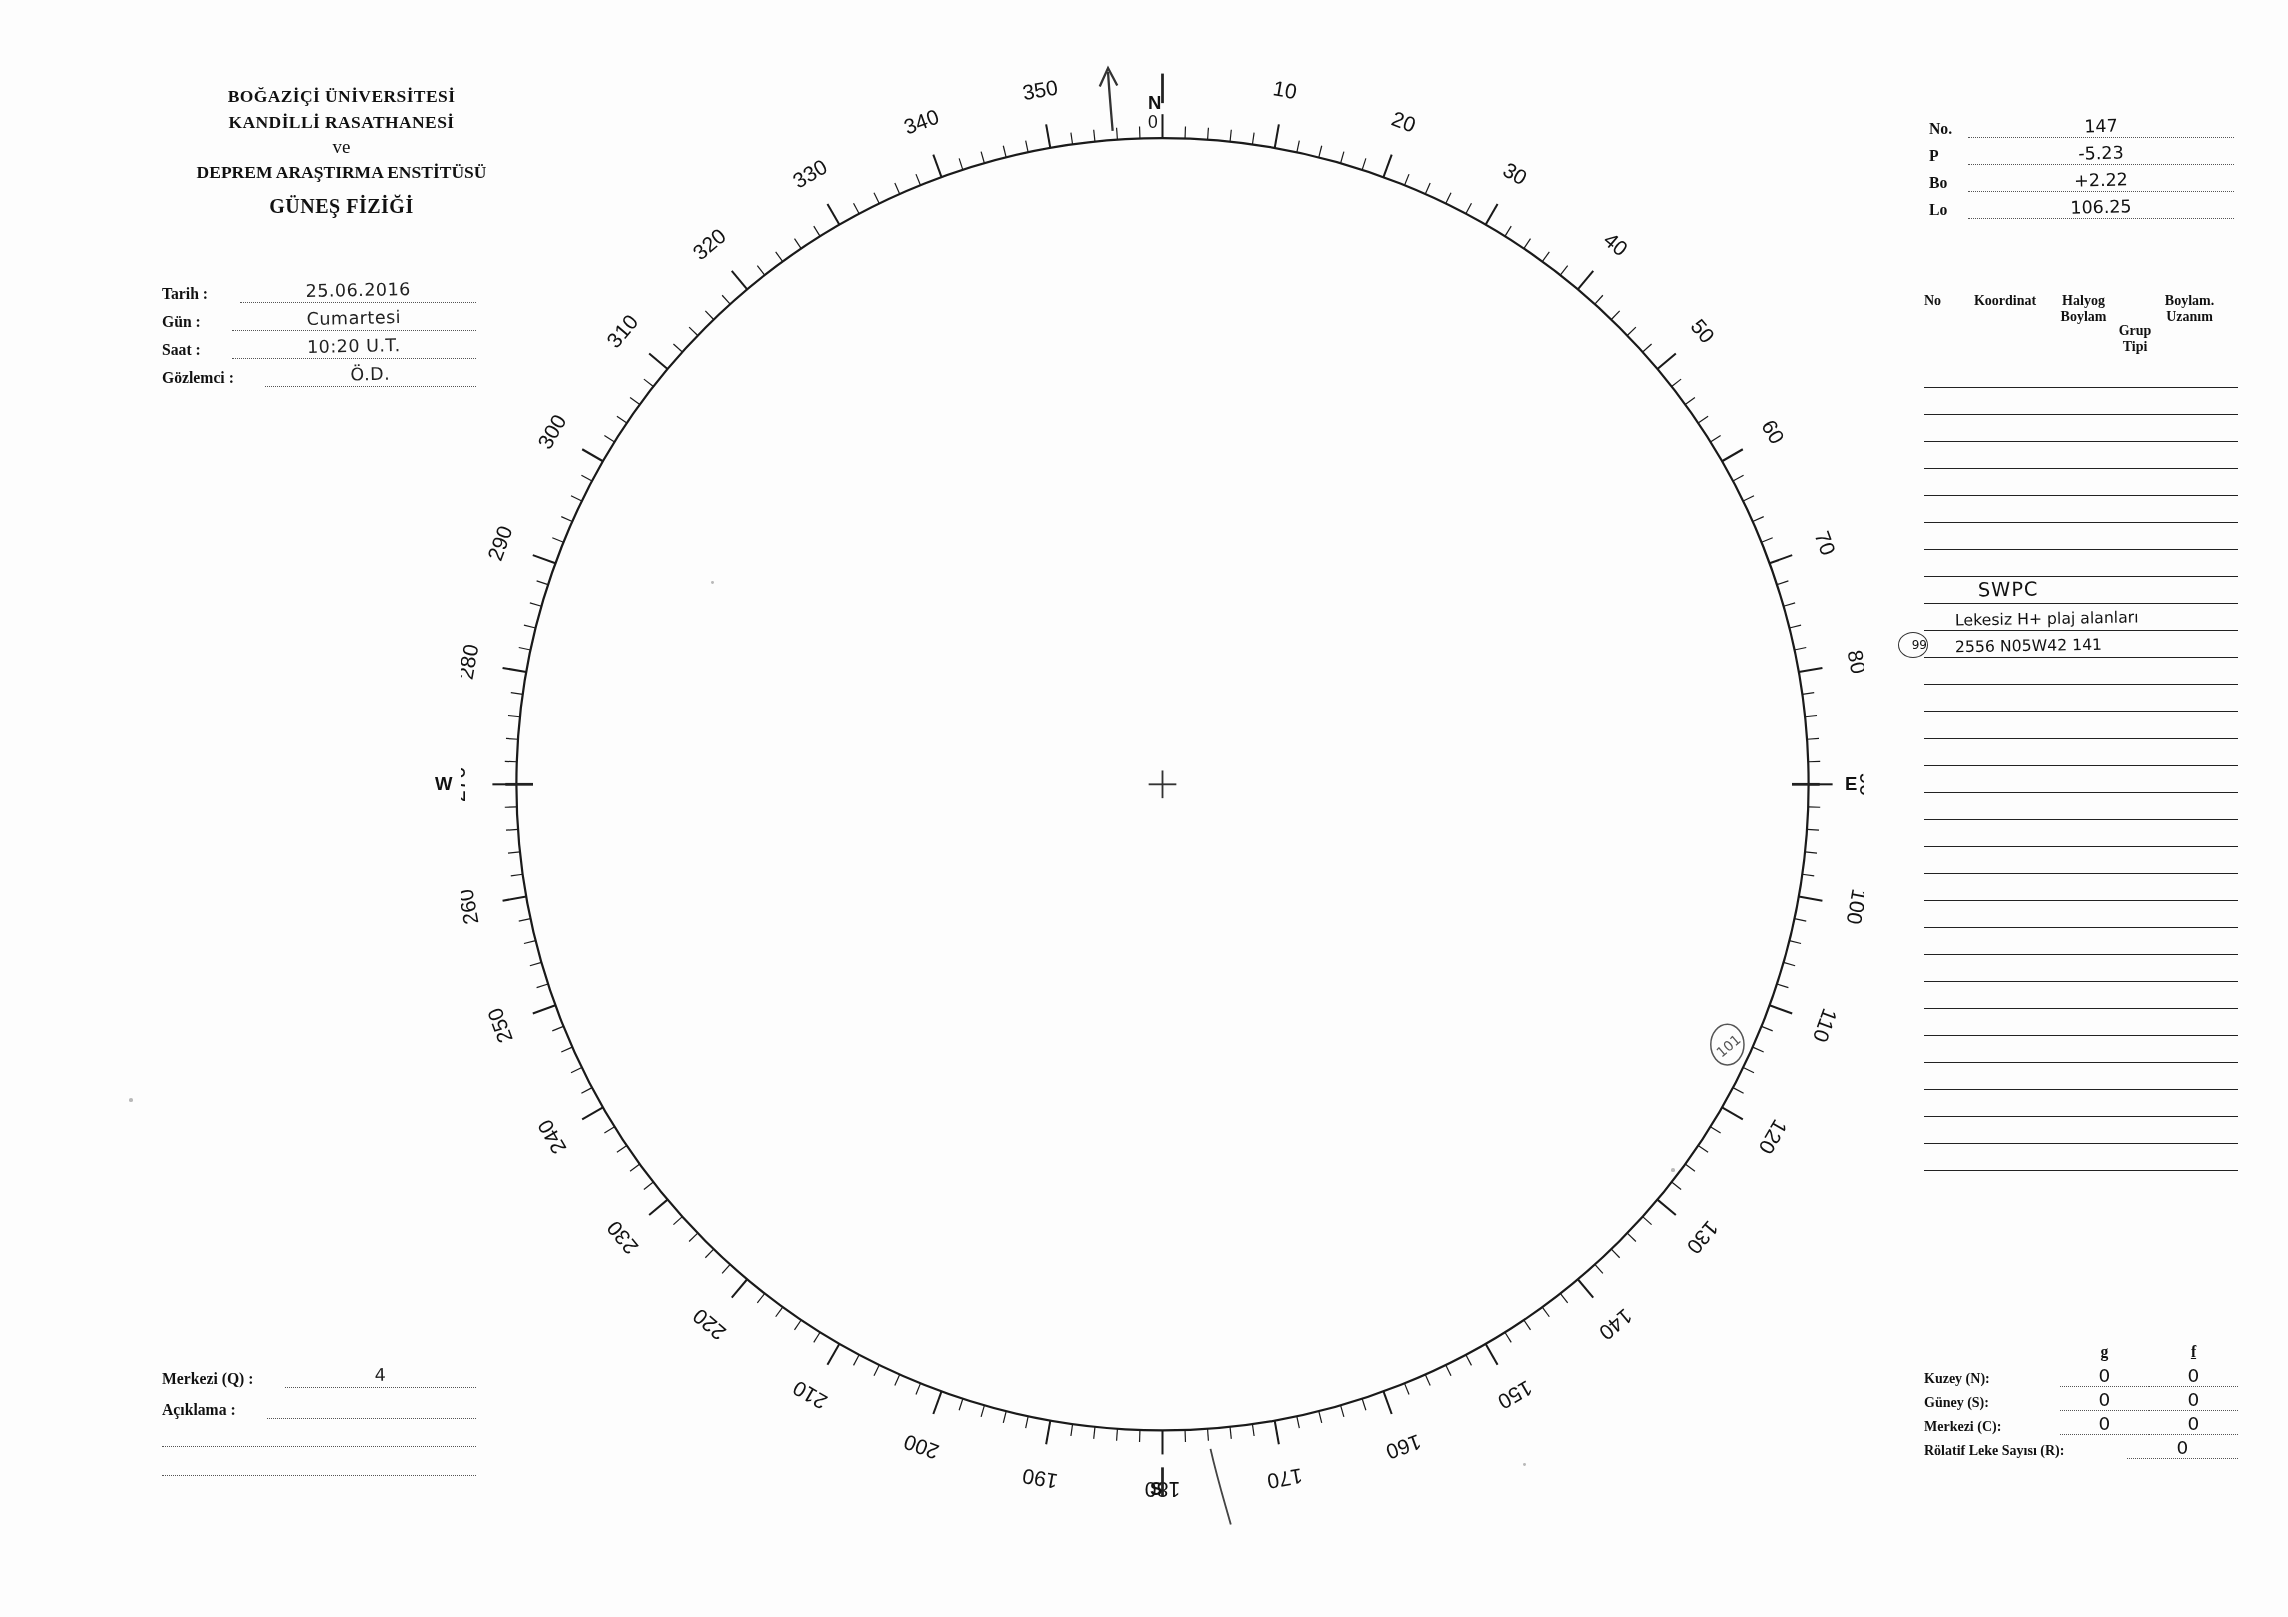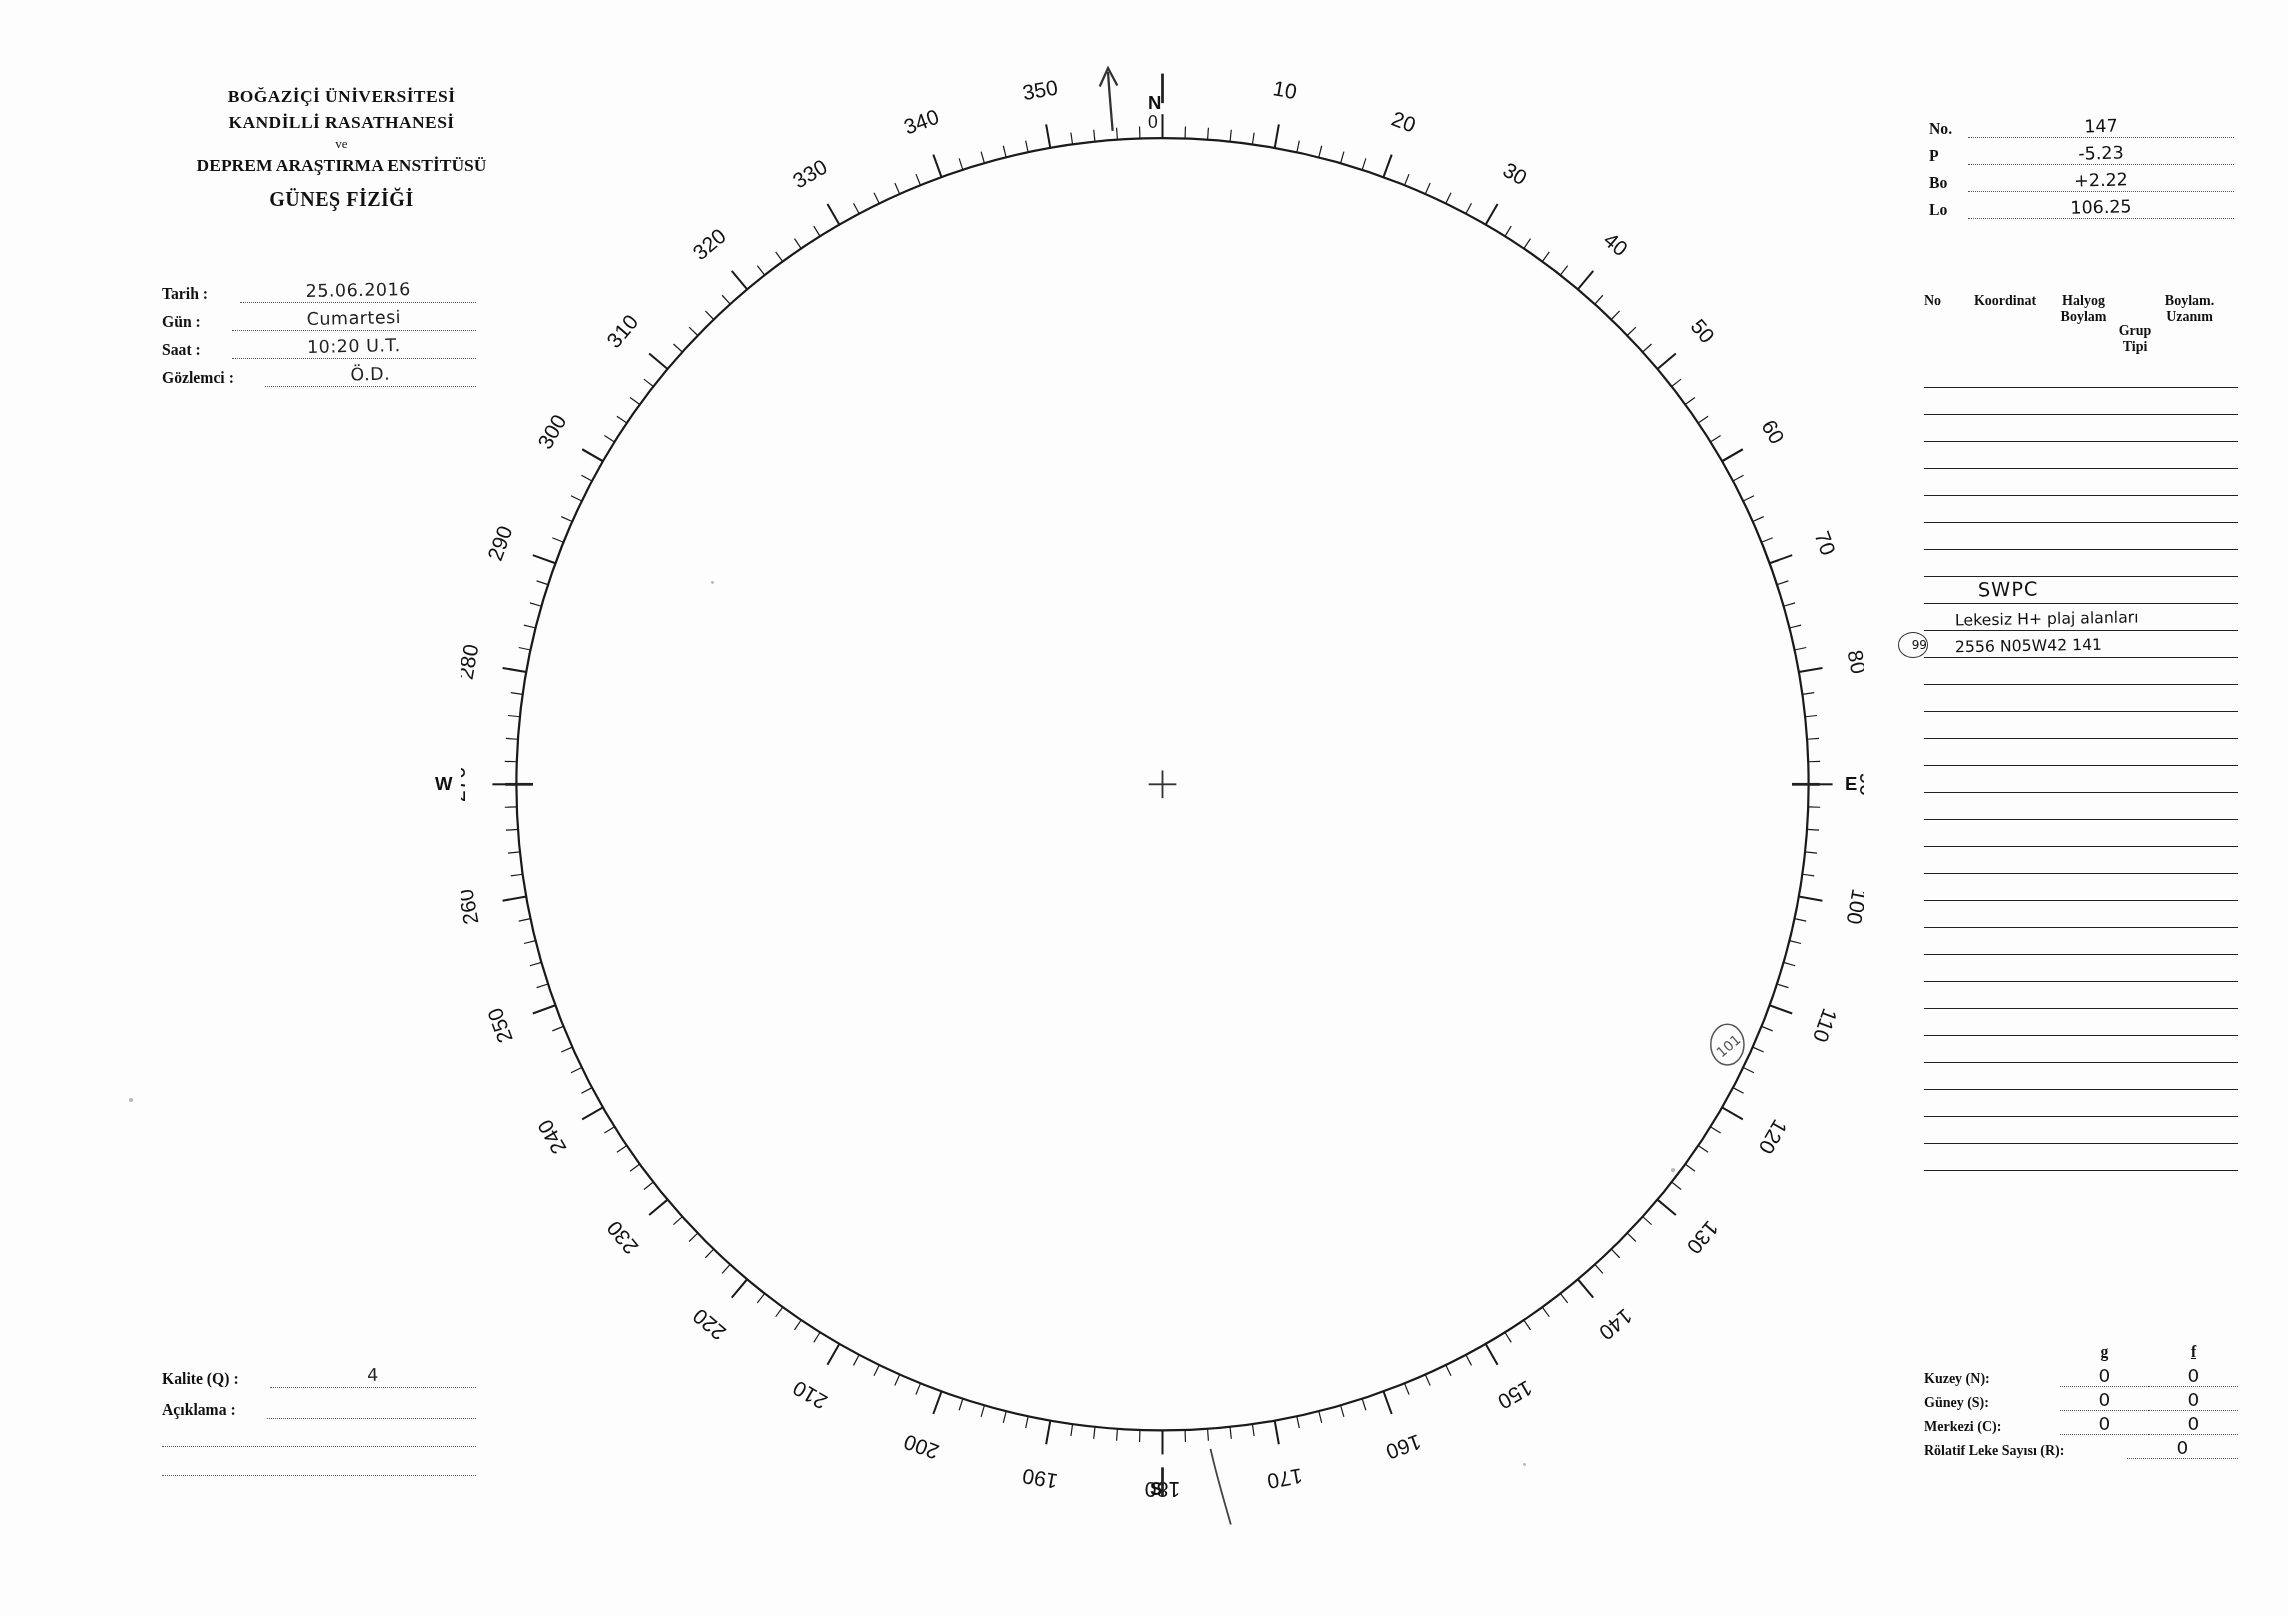--- a/index.html
+++ b/index.html
@@ -30,21 +30,21 @@
     text-align: center;
   }
   .header-block .inst-line {
     font-weight: bold;
     font-size: 17.5px;
     letter-spacing: 0.4px;
     line-height: 1.5;
   }
   .header-block .ve {
     font-weight: normal;
-    font-size: 13px;
+    font-size: 19px;
     line-height: 1.2;
   }
   .header-block .dept {
     font-weight: bold;
     font-size: 17.5px;
     line-height: 1.6;
   }
   .header-block .section-title {
     font-weight: bold;
     font-size: 20px;
@@ -281,21 +281,21 @@
     <div class="field-row">
       <span class="field-label">Gözlemci :</span>
       <span class="field-dots">
         <span class="handwriting">Ö.D.</span>
       </span>
     </div>
   </div>
 
   <div class="quality">
     <div class="field-row">
-      <span class="field-label">Kalite (Q) :</span>
+      <span class="field-label">Merkezi (Q) :</span>
       <span class="field-dots">
         <span class="handwriting">4</span>
       </span>
     </div>
     <div class="field-row">
       <span class="field-label">Açıklama :</span>
       <span class="field-dots">
         <span class="handwriting"></span>
       </span>
     </div>

